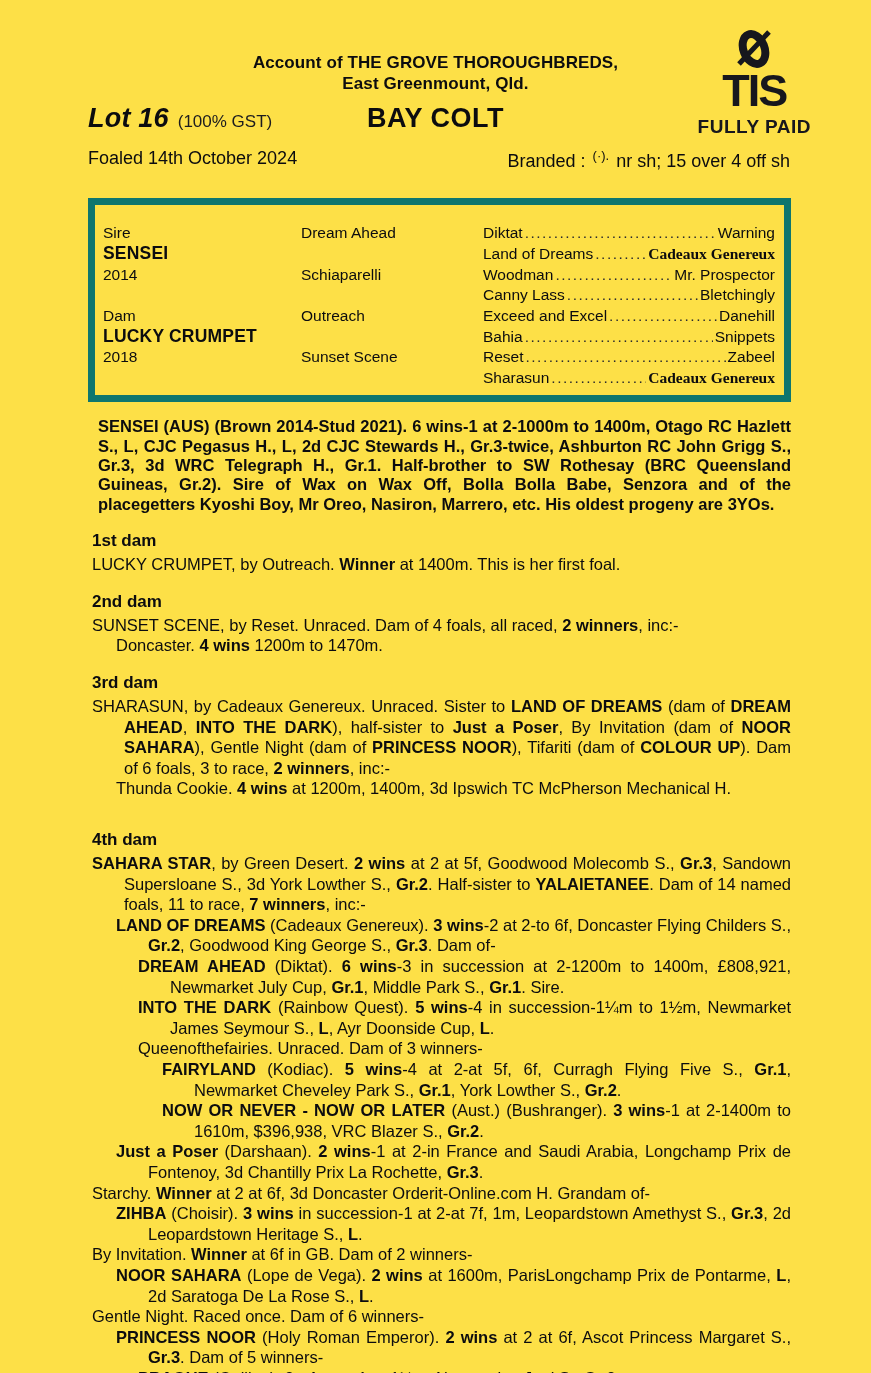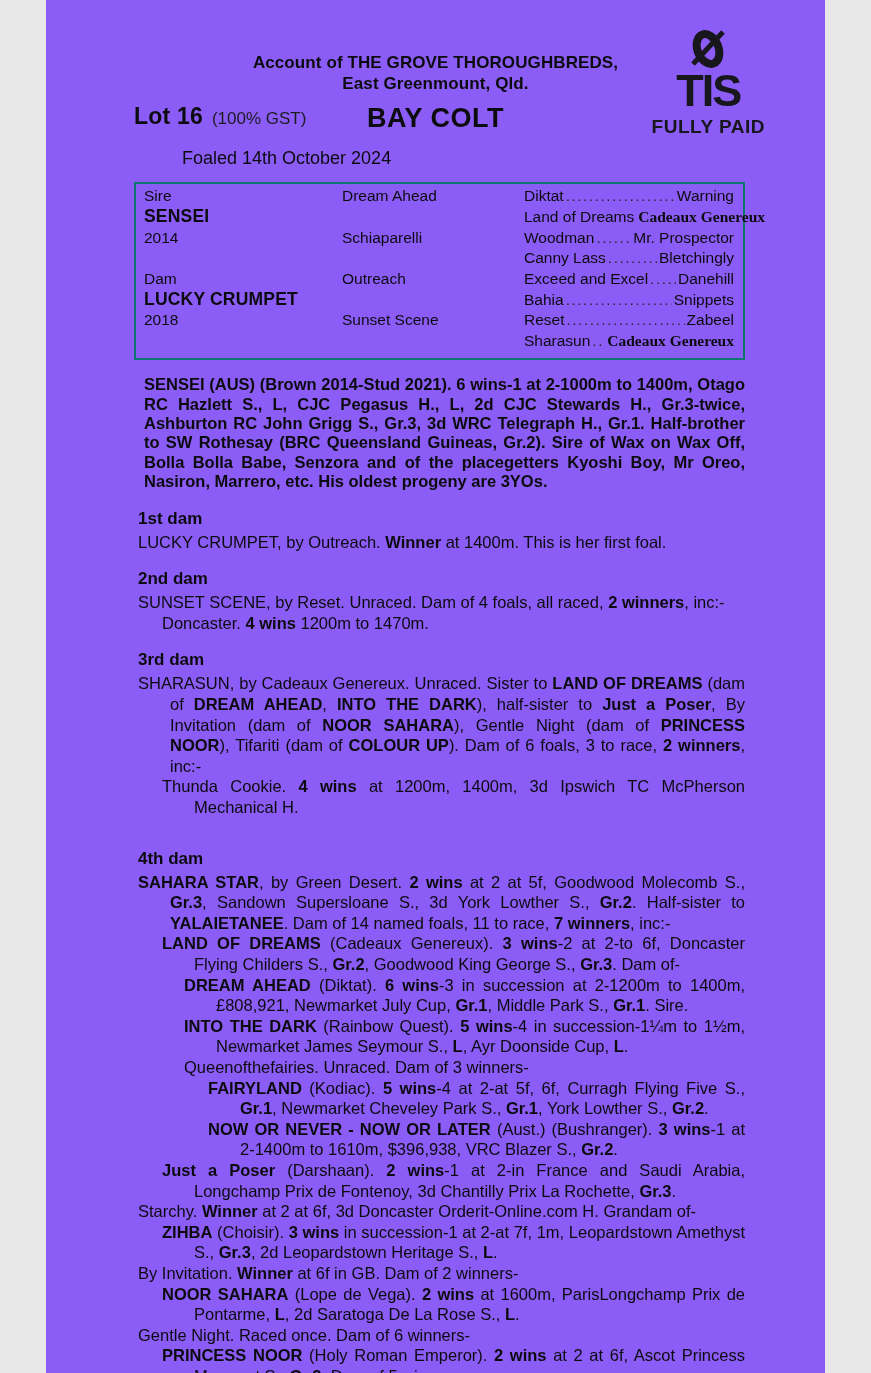--- a/index.html
+++ b/index.html
@@ -1,39 +1,39 @@
 <!DOCTYPE html>
 <html><head>
 <meta charset="utf-8">
 <style>
   html,body{margin:0;padding:0;background:#e8e8e8;}
   .page{
-    width:779px;height:1373px;overflow:hidden;position:relative;
-    background:#8b5cf6;color:#0c0c0f;margin:0 auto;
+    width:871px;height:1373px;overflow:hidden;position:relative;
+    background:#fde047;color:#0c0c0f;margin:0 auto;
     font-family:"Liberation Sans", sans-serif;
   }
   
   .hdr{position:relative;padding-top:52px;}
   .account{text-align:center;font-weight:bold;font-size:17px;line-height:21px;letter-spacing:.1px;}
   .logo{position:absolute;top:26px;right:60px;text-align:center;}
   .logo-top{display:flex;align-items:center;justify-content:center;flex-direction:column;}
   .logo-tis{font-size:45px;font-weight:bold;letter-spacing:-2px;line-height:1;color:#17171d;}
   .logo-o{margin-right:1px;transform:translateY(1px);}
   .logo-paid{font-size:19px;font-weight:bold;letter-spacing:.5px;margin-top:3px;color:#17171d;}
   
   .lot-row{position:relative;margin-top:9px;height:34px;}
   .lot-left{position:absolute;left:88px;top:0;display:flex;align-items:baseline;gap:9px;}
-  .lot-num{font-size:23px;font-weight:bold;letter-spacing:.2px;}
+  .lot-num{font-size:27px;font-weight:bold;letter-spacing:.2px;font-style:italic;}
   .lot-gst{font-size:17px;color:#1c1c1f;}
   .lot-title{text-align:center;font-size:27px;font-weight:bold;letter-spacing:.5px;}
   
-  .foal-row{display:flex;justify-content:space-between;margin-top:11px;padding:0 81px 0 88px;font-size:18px;margin-left:48px;}
+  .foal-row{display:flex;justify-content:space-between;margin-top:11px;padding:0 81px 0 88px;font-size:18px;}
   .brandmark{font-size:13px;vertical-align:super;padding:0 2px;}
   
-  .pedbox{margin:13px 80px 0 88px;border:2px solid #0f766e;padding:2px 9px 7px 8px;font-size:15.5px;}
+  .pedbox{margin:26px 80px 0 88px;border:7px solid #0f766e;padding:18px 9px 7px 8px;font-size:15.5px;}
   .ped-row{display:grid;grid-template-columns:198px 182px 1fr;align-items:baseline;line-height:20.4px;}
   .ped-b{font-weight:bold;font-size:17.5px;letter-spacing:.2px;}
   .leader{display:flex;align-items:baseline;min-width:0;}
   .dots{flex:1;overflow:hidden;white-space:nowrap;margin:0 2px;letter-spacing:1.5px;color:#2a2a2e;}
   .g3name,.anc{white-space:nowrap;}
   .anc.b{font-weight:bold;font-family:Liberation Serif, serif;}
   
   .sire-para{margin:15px 80px 0 98px;font-weight:bold;font-size:16.5px;line-height:19.4px;text-align:justify;}
   
   #dams{padding:0 80px 0 92px;font-size:16.5px;}
@@ -71,20 +71,25 @@
   <div class="lot-row">
     <div class="lot-left">
       <span class="lot-num">Lot 16</span>
       <span class="lot-gst">(100% GST)</span>
     </div>
     <div class="lot-title">BAY COLT</div>
   </div>
 
   <div class="foal-row">
     <span>Foaled 14th October 2024</span>
+    <span>
+      <span>Branded :</span>
+      <span class="brandmark">(·).</span>
+      <span>nr sh; 15 over 4 off sh</span>
+    </span>
   </div>
 
   <div class="pedbox" id="pedbox">
       <div class="ped-row">
         <span>Sire</span>
         <span>Dream Ahead</span>
         <div class="leader">
           <span class="g3name">Diktat</span>
           <span class="dots">........................................................................................................................</span>
           <span class="anc">Warning</span>

